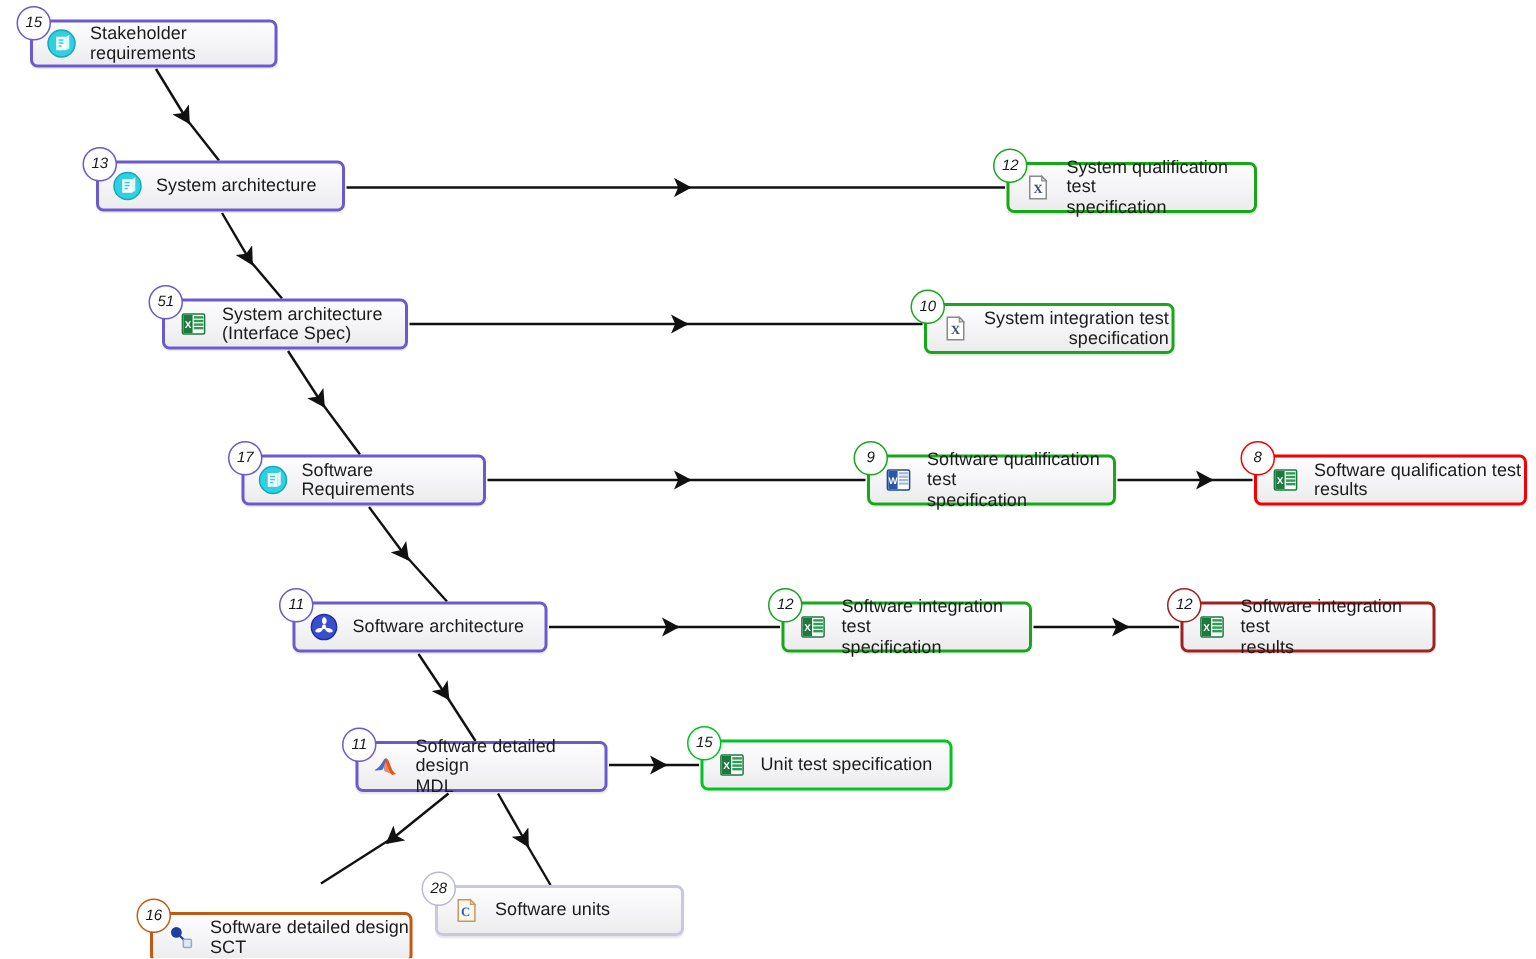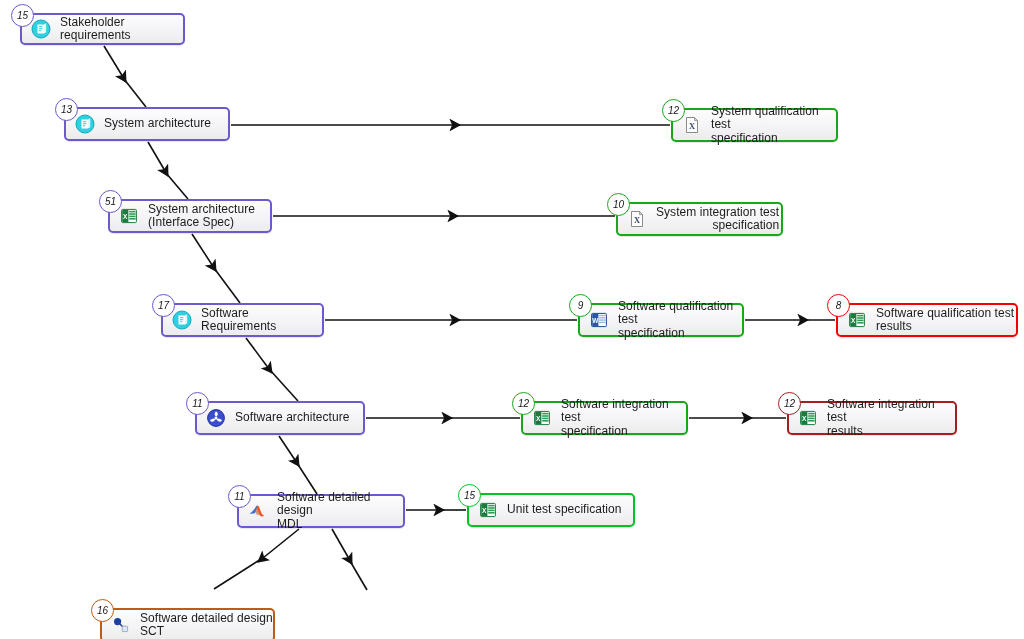--- a/index.html
+++ b/index.html
@@ -387,14 +387,25 @@
     <div class="ico">
       <svg width="20" height="20" viewBox="0 0 20 20">
         <circle cx="6.6" cy="6.6" r="3.6" fill="#1b3f9e"></circle>
         <path d="M9 9 L12.4 12.4" stroke="#1b3f9e" stroke-width="1.4" fill="none"></path>
         <rect x="11.2" y="11.2" width="5.4" height="5.4" rx="0.8" fill="#dfe6f6" stroke="#9aa8c8" stroke-width="1"></rect>
       </svg>
     </div>
     <div class="label">Software detailed design SCT</div>
   </div>
 
+  <div class="node c-faint" style="left:290px; top:590px; width:166px; height:34px;">
+    <div class="badge b-faint">28</div>
+    <div class="ico">
+      <svg width="20" height="20" viewBox="0 0 20 20">
+        <path d="M4.5 2.8 L12.6 2.8 L15.6 5.9 L15.6 17.2 L4.5 17.2 Z" fill="#fbf5ea" stroke="#c49a62" stroke-width="1"></path>
+        <path d="M12.6 2.8 L12.6 5.9 L15.6 5.9 Z" fill="#e8d6b8" stroke="#c49a62" stroke-width="0.8"></path>
+        <text x="9.4" y="13.4" font-family="Liberation Serif, serif" font-size="8.6" font-weight="bold" fill="#2766c9" text-anchor="middle">C</text>
+      </svg>
+    </div>
+    <div class="label">Software units</div>
+  </div>
 
 </div>
 
 </body></html>

